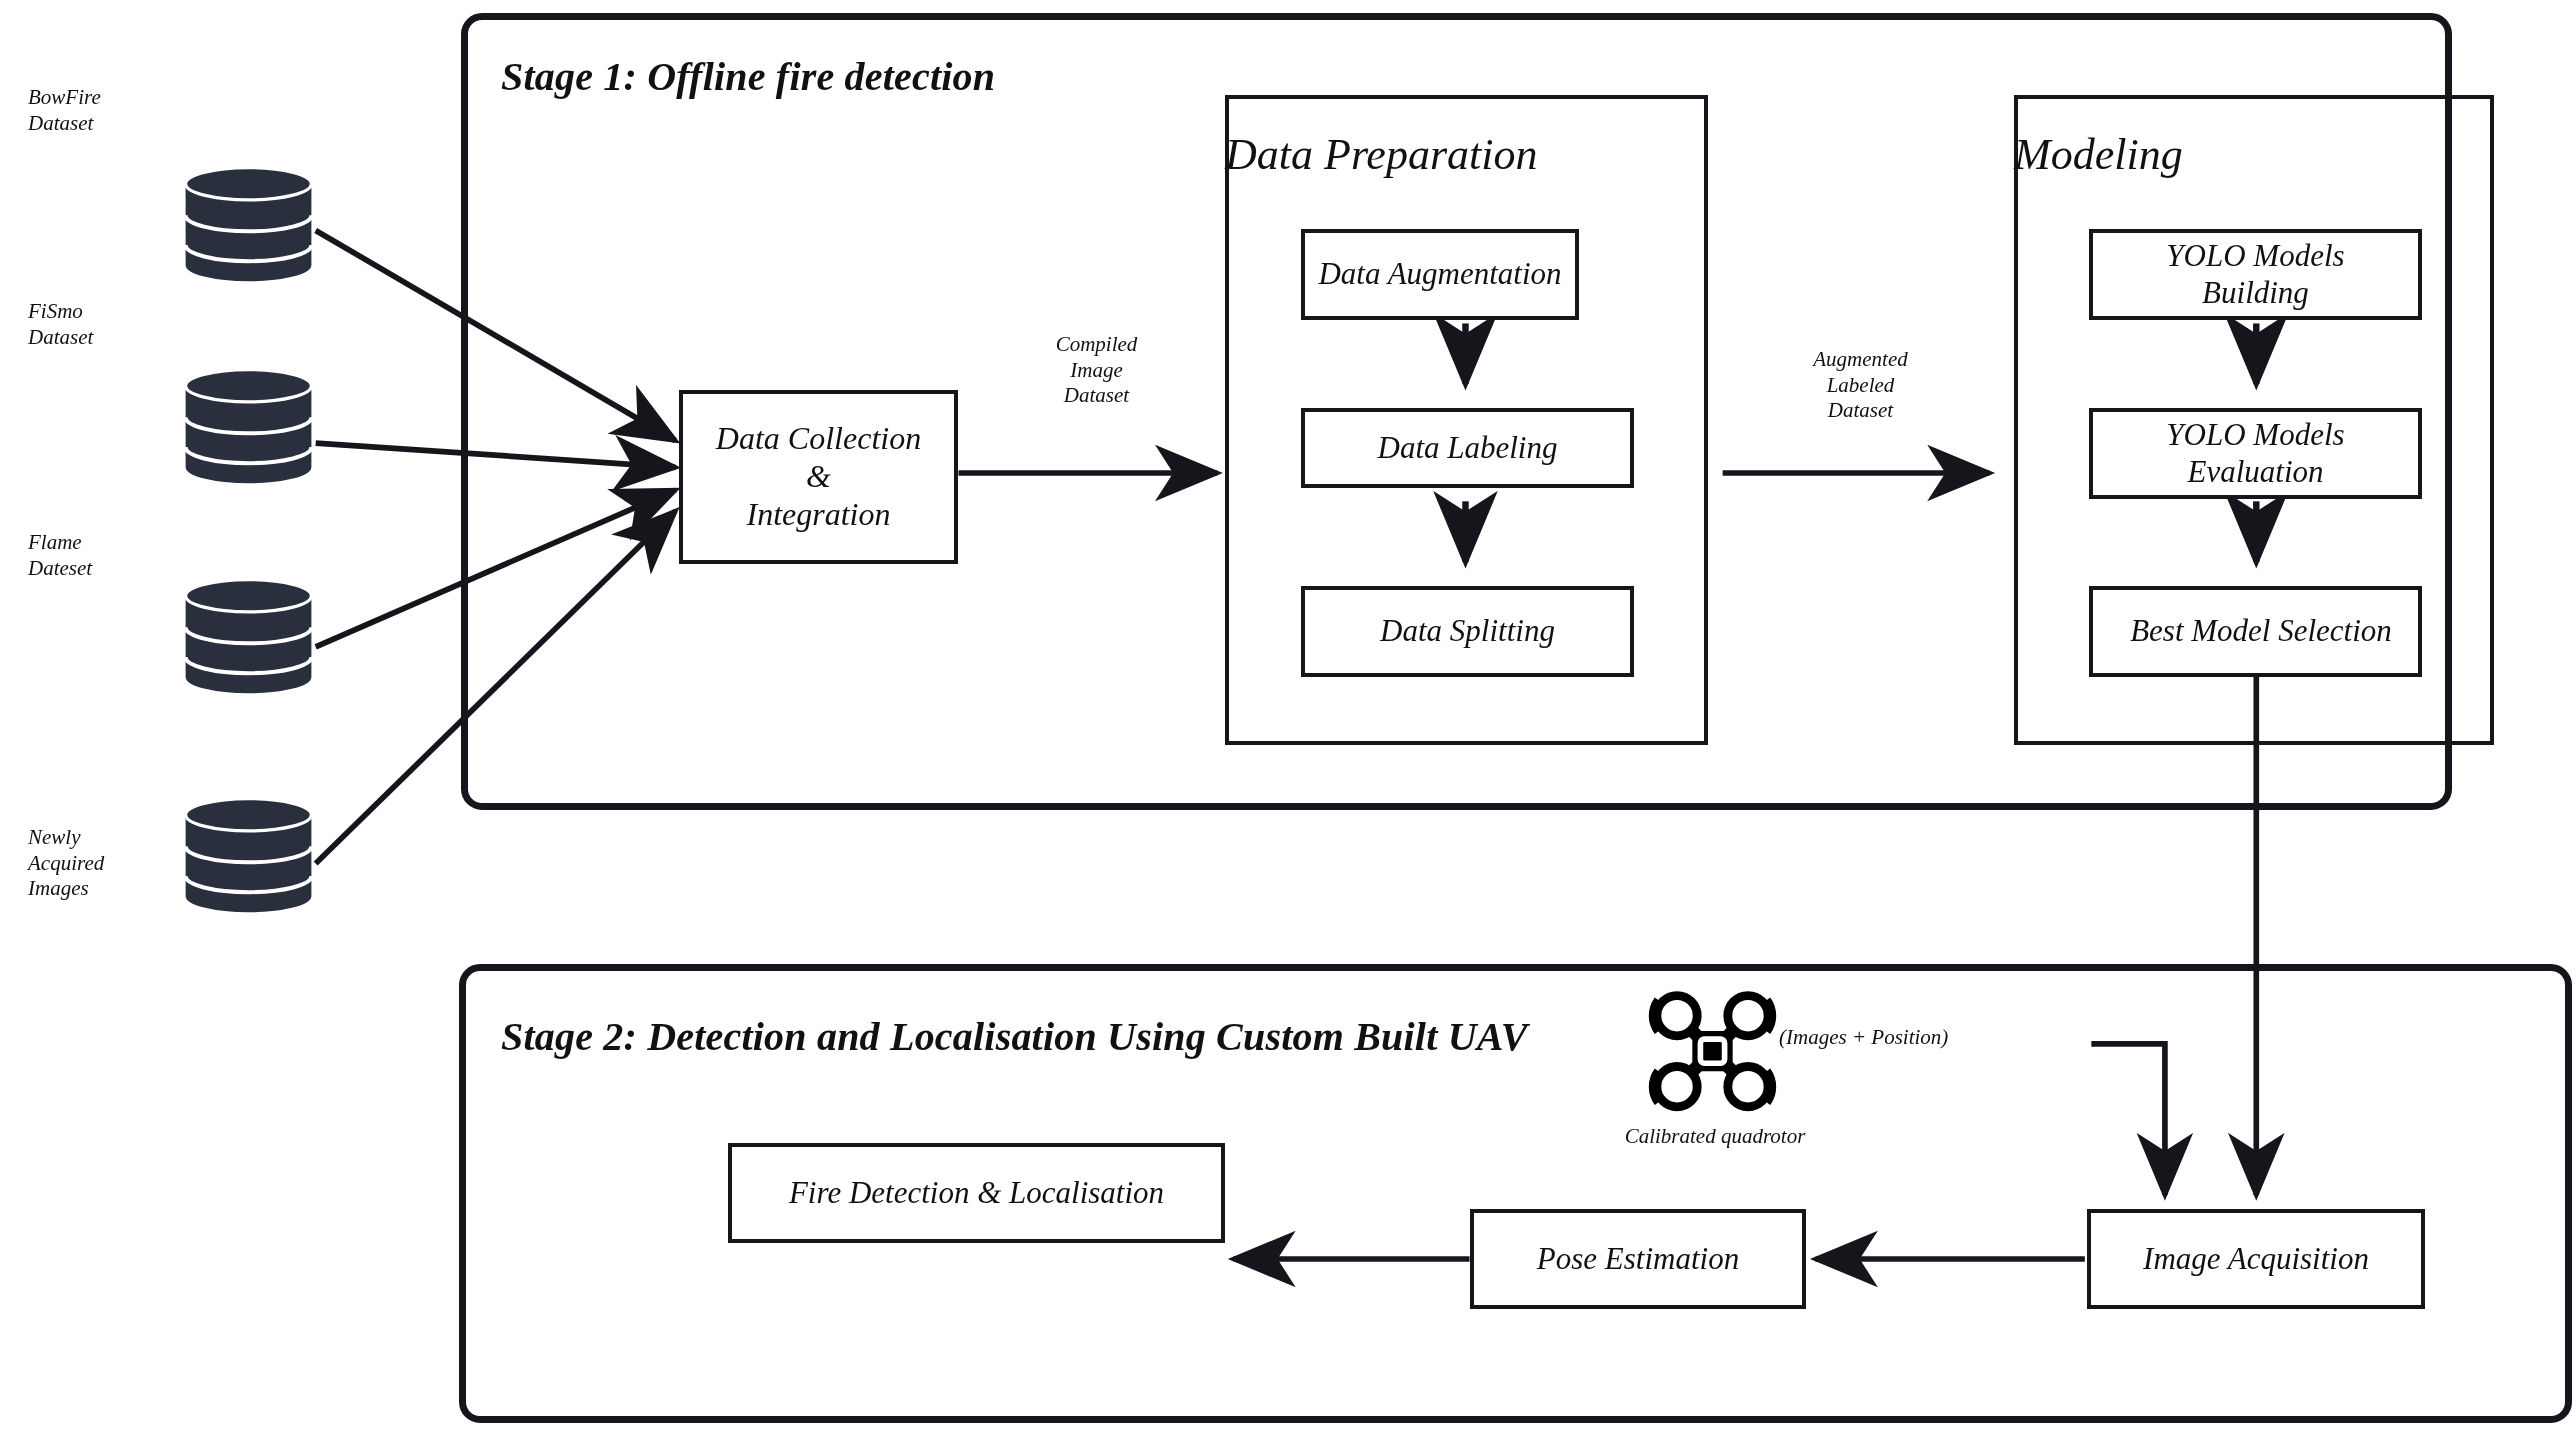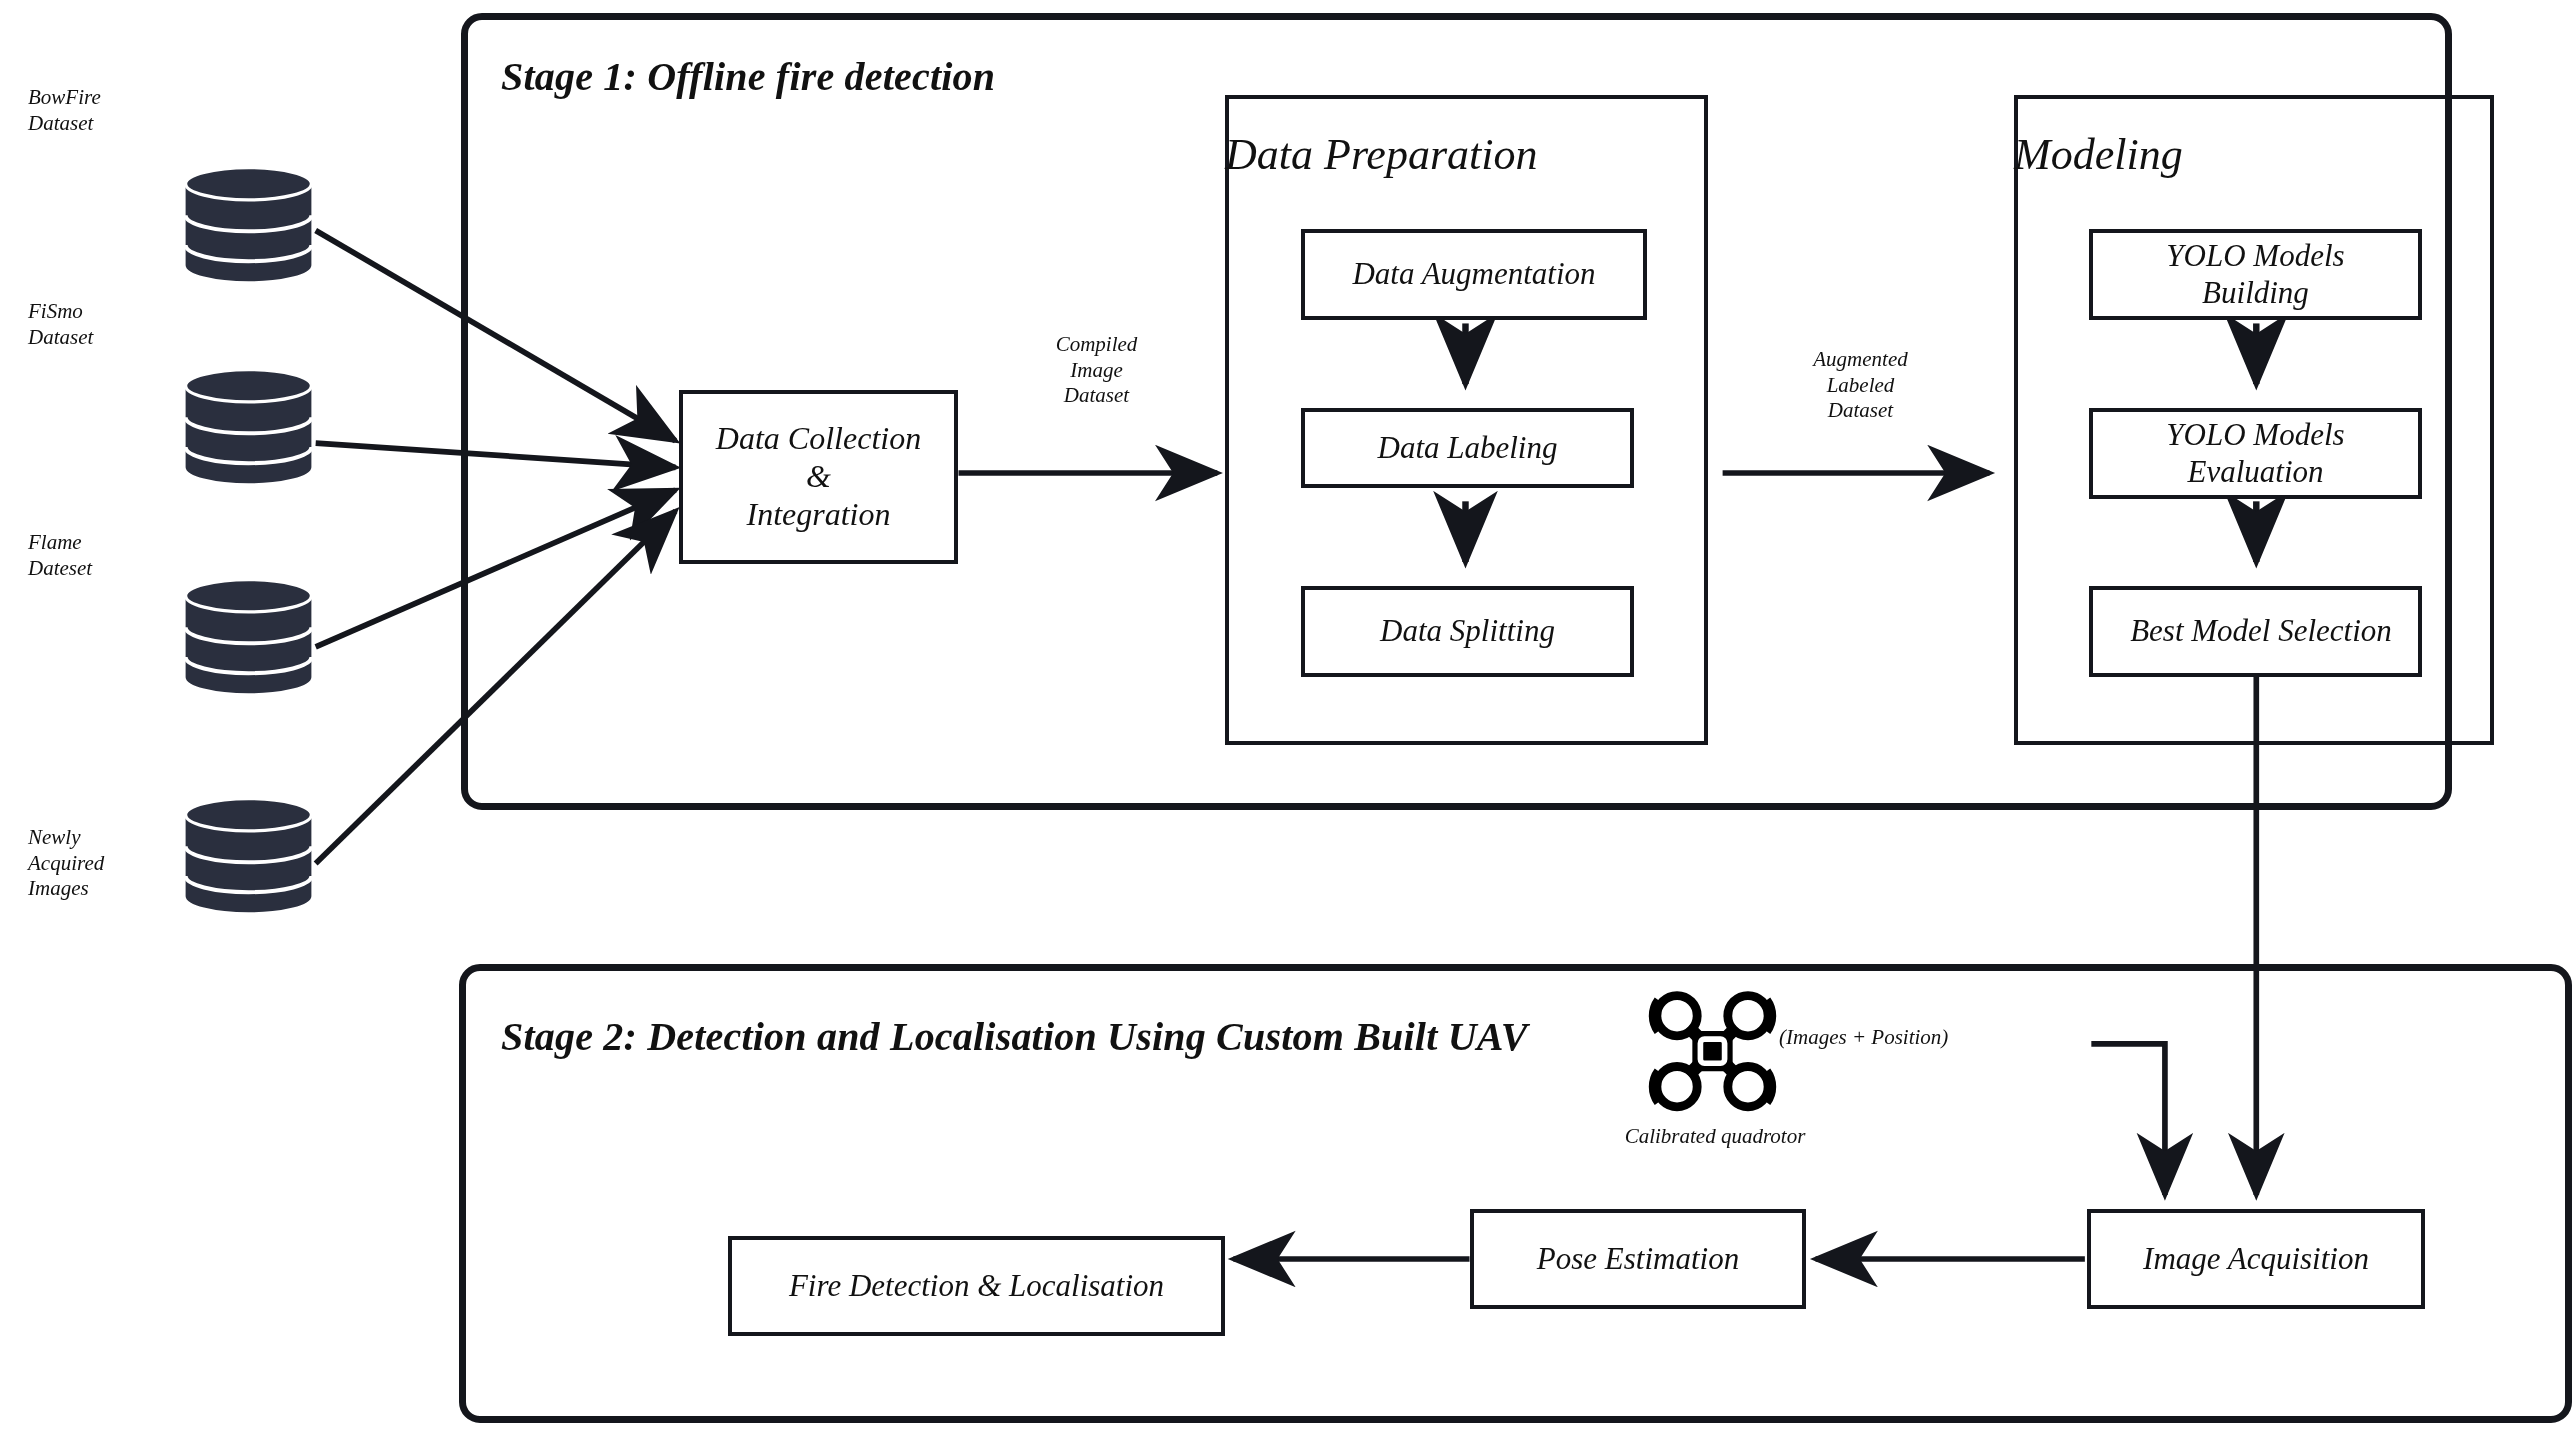--- a/index.html
+++ b/index.html
@@ -166,21 +166,21 @@
 Image
 Dataset</div>
 
   <div class="abs label" style="left:1739px;top:332px;width:243px;margin-top:15px;">Augmented
 Labeled
 Dataset</div>
 
   <div class="abs group-box" style="left:1225px;top:95px;width:483px;height:650px;"></div>
   <div class="abs group-title" style="left:1225px;top:129px;width:483px;">Data Preparation</div>
 
-  <div class="abs proc-box" style="left:1301px;top:229px;width:346px;height:91px;">Data Augmentation</div>
+  <div class="abs proc-box" style="left:1301px;top:229px;width:278px;height:91px;">Data Augmentation</div>
   <div class="abs proc-box" style="left:1301px;top:408px;width:333px;height:80px;">Data Labeling</div>
   <div class="abs proc-box" style="left:1301px;top:586px;width:333px;height:91px;">Data Splitting</div>
 
   <div class="abs group-box" style="left:2014px;top:95px;width:480px;height:650px;"></div>
   <div class="abs group-title" style="left:2014px;top:129px;width:480px;">Modeling</div>
 
   <div class="abs proc-box" style="left:2089px;top:229px;width:333px;height:91px;white-space:pre-line;">YOLO Models
 Building</div>
   <div class="abs proc-box" style="left:2089px;top:408px;width:333px;height:91px;white-space:pre-line;">YOLO Models
 Evaluation</div>
@@ -210,18 +210,18 @@
       <rect x="55" y="53" width="50" height="50" rx="8" fill="#000"></rect>
       <rect x="65" y="63" width="30" height="30" rx="5" fill="none" stroke="#fff" stroke-width="7"></rect>
       <rect x="72" y="70" width="16" height="16" rx="3" fill="#000"></rect>
     </svg>
   </div>
 
   <div class="abs label" style="left:1521px;top:1124px;width:388px;">Calibrated quadrotor</div>
 
   <div class="abs label left" style="left:1779px;top:1025px;width:324px;">(Images + Position)</div>
 
-  <div class="abs proc-box" style="left:728px;top:1236px;width:497px;height:100px;">Fire Detection &amp; Localisation</div>
+  <div class="abs proc-box" style="left:728px;top:1143px;width:497px;height:100px;">Fire Detection &amp; Localisation</div>
   <div class="abs proc-box" style="left:1470px;top:1209px;width:336px;height:100px;">Pose Estimation</div>
   <div class="abs proc-box" style="left:2087px;top:1209px;width:338px;height:100px;">Image Acquisition</div>
 
 </div>
 
 
 </body></html>

